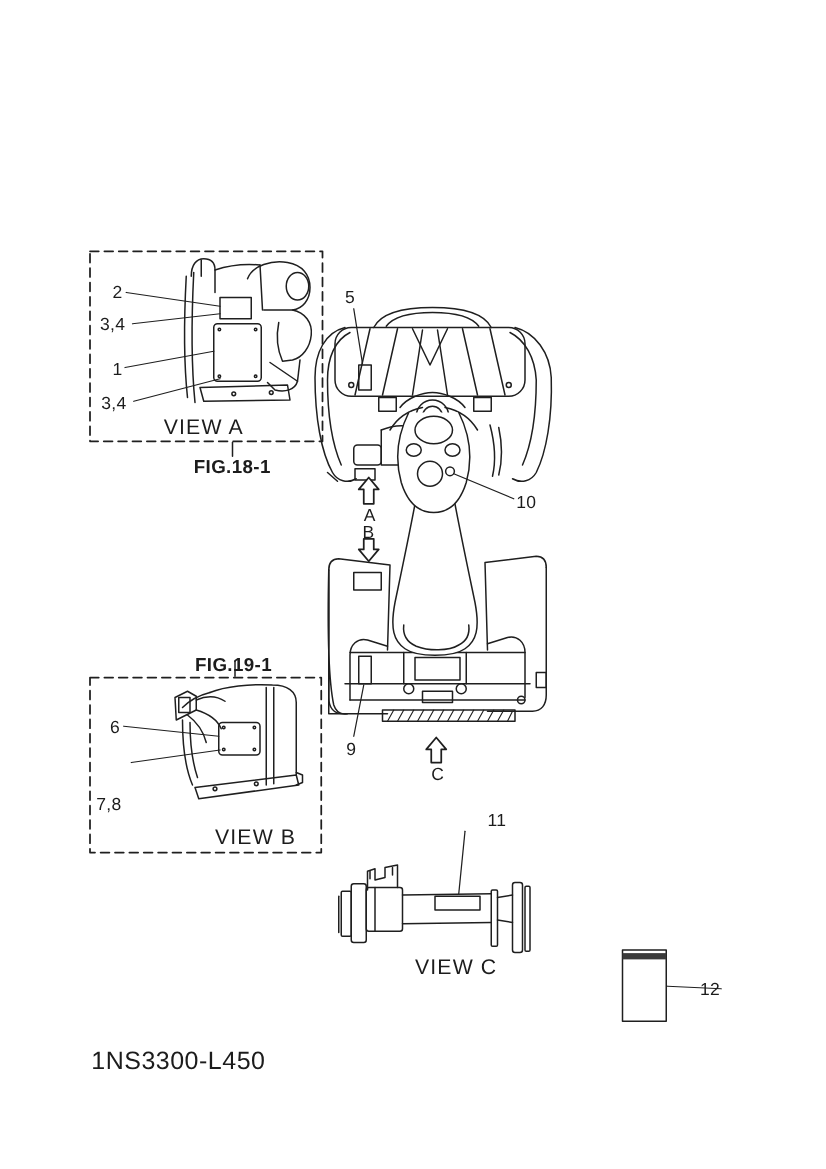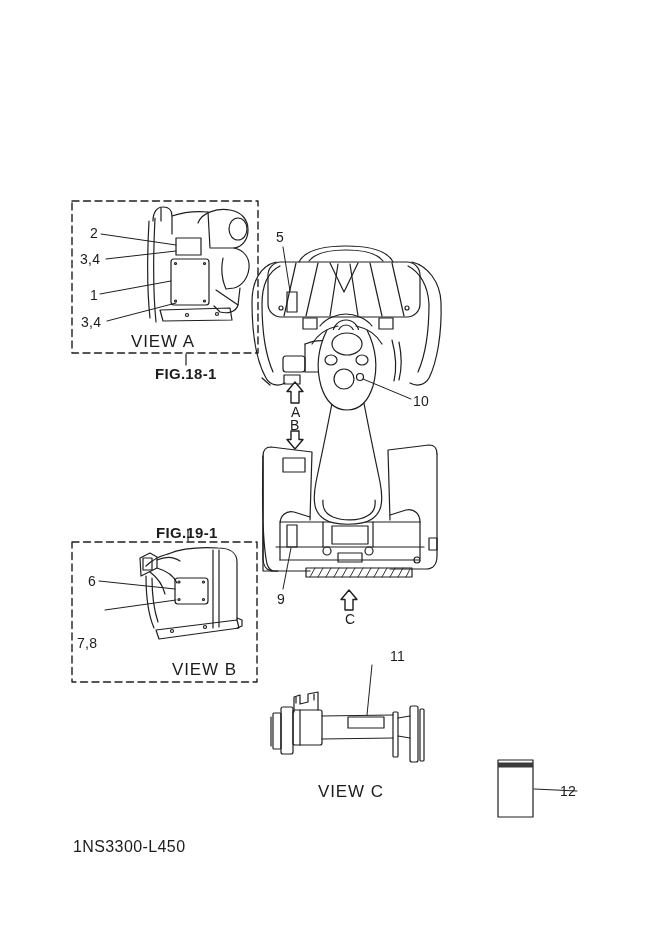--- a/index.html
+++ b/index.html
@@ -4,21 +4,21 @@
 <style>
   html,body{margin:0;padding:0;background:#fff;}
   #sheet{position:relative;width:661px;height:935px;background:#ffffff;overflow:hidden;
          font-family:"Liberation Sans","DejaVu Sans",sans-serif;}
   #art{position:absolute;left:0;top:0;}
   .t{position:absolute;color:#1c1c1c;white-space:nowrap;line-height:1;}
   .callout{font-size:14px;letter-spacing:.3px;}
   .viewtitle{font-size:17px;letter-spacing:.9px;}
   .figref{font-size:15px;letter-spacing:.3px;font-weight:bold;}
   .arrowletter{font-size:14px;}
-  .partcode{font-size:16px;letter-spacing:.4px;}
+  .partcode{font-size:20px;letter-spacing:.4px;}
 </style>
 </head>
 <body>
 
 <div id="sheet">
 
 <svg id="art" width="661" height="935" viewBox="0 0 661 935" fill="none" stroke="#1f1f1f" stroke-width="1.2" stroke-linecap="round" stroke-linejoin="round">
 
   <rect x="72" y="201" width="186" height="152" stroke-dasharray="7 4.5" stroke-width="1.4"></rect>
 
@@ -229,18 +229,18 @@
   <div class="t arrowletter" style="left:290px;top:418px;">B</div>
   <div class="t callout" style="left:277px;top:592px;">9</div>
   <div class="t arrowletter" style="left:345px;top:612px;">C</div>
 
   <div class="t figref" style="left:156px;top:512px;margin-top:13px;">FIG.19-1</div>
   <div class="t callout" style="left:88px;top:574px;">6</div>
   <div class="t callout" style="left:77px;top:604px;margin-top:32px;">7,8</div>
   <div class="t viewtitle" style="left:172px;top:661px;">VIEW B</div>
 
   <div class="t callout" style="left:362px;top:649px;margin-left:28px;">11</div>
-  <div class="t viewtitle" style="left:318px;top:765px;margin-top:18px;">VIEW C</div>
+  <div class="t viewtitle" style="left:332px;top:765px;">VIEW C</div>
 
   <div class="t callout" style="left:560px;top:784px;">12</div>
 
   <div class="t partcode" style="left:73px;top:839px;">1NS3300-L450</div>
 </div>
 
 </body></html>

